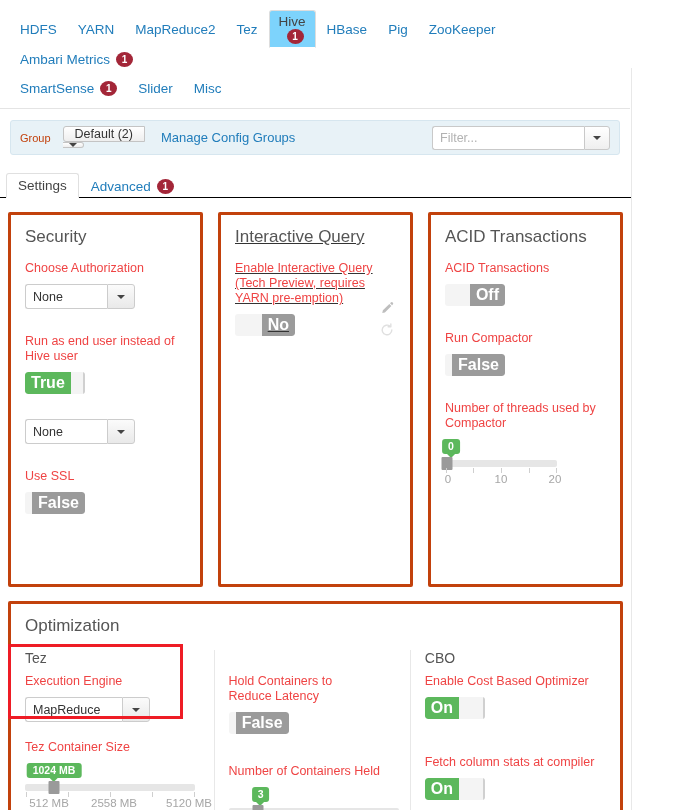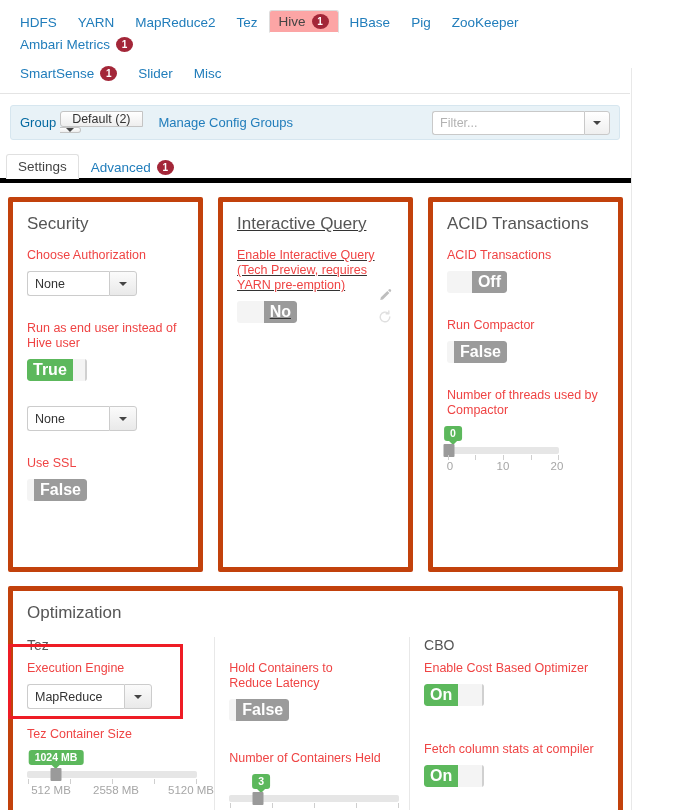--- a/index.html
+++ b/index.html
@@ -31,24 +31,25 @@
     margin-right:1px;
     cursor:pointer;
     white-space:nowrap;
     border:1px solid transparent;
     border-bottom:none;
     position:relative;
     top:0;
   }
   .nav-item.active{
     color:#444444;
-    background:#fca5a5;
+    background:#7dd3fc;
     border:1px solid #dddddd;
     border-bottom:1px solid #ffffff;
     border-radius:3px 3px 0 0;
+    flex-direction:column;
   }
   .badge{
     display:inline-flex;align-items:center;justify-content:center;
     min-width:15px;height:15px;
     border-radius:50%;
     background:#a32638;
     color:#ffffff;
     font-size:10px;
     font-weight:bold;
     margin-left:6px;
@@ -61,21 +62,21 @@
     margin:11px 10px 0 10px;
     width:610px;
     background:#e8f2f7;
     border:1px solid #d6e6ef;
     border-radius:3px;
     height:35px;
     display:flex;align-items:center;
     padding:0 9px;
     box-sizing:border-box;
   }
-  .group-label{color:#0369a1;font-size:13px;margin-right:4px;}
+  .group-label{color:#c2410c;font-size:11px;margin-right:12px;}
   .btn-group{display:flex;height:23px;flex-direction:column;}
   .btn-main{
     background:linear-gradient(#ffffff,#eeeeee);
     border:1px solid #c4c4c4;
     border-radius:3px 0 0 3px;
     padding:0 11px;
     display:flex;align-items:center;
     font-size:12.5px;color:#333;
     cursor:pointer;
   }
@@ -117,21 +118,21 @@
     border:1px solid #c9c9c9;
     border-radius:0 3px 3px 0;
     display:flex;align-items:center;justify-content:center;
     cursor:pointer;
   }
 
   
   .sub-tabs{
     margin:17px 0 0 0;
     display:flex;align-items:flex-end;
-    border-bottom:5px solid #000000;
+    border-bottom:1px solid #000000;
     width:631px;
     padding-left:6px;
     box-sizing:border-box;
     height:26px;
   }
   .sub-tab{
     font-size:13.5px;
     padding:4px 11px;
     cursor:pointer;
     color:#217dbb;
@@ -152,21 +153,21 @@
   
   .panel-row{
     display:flex;
     margin-top:14px;
     padding:0 8px;
     gap:15px;
     width:631px;
     box-sizing:border-box;
   }
   .panel{
-    border:5px solid #c2410c;
+    border:3px solid #c2410c;
     border-radius:2px;
     background:#ffffff;
     box-sizing:border-box;
     padding:12px 14px 28px 14px;
   }
   .panel.col{width:196px;height:375px;}
   .panel.wide{width:615px;margin:14px 8px 0 8px;height:250px;position:relative;}
   .panel-title{
     font-size:17px;
     color:#555555;

